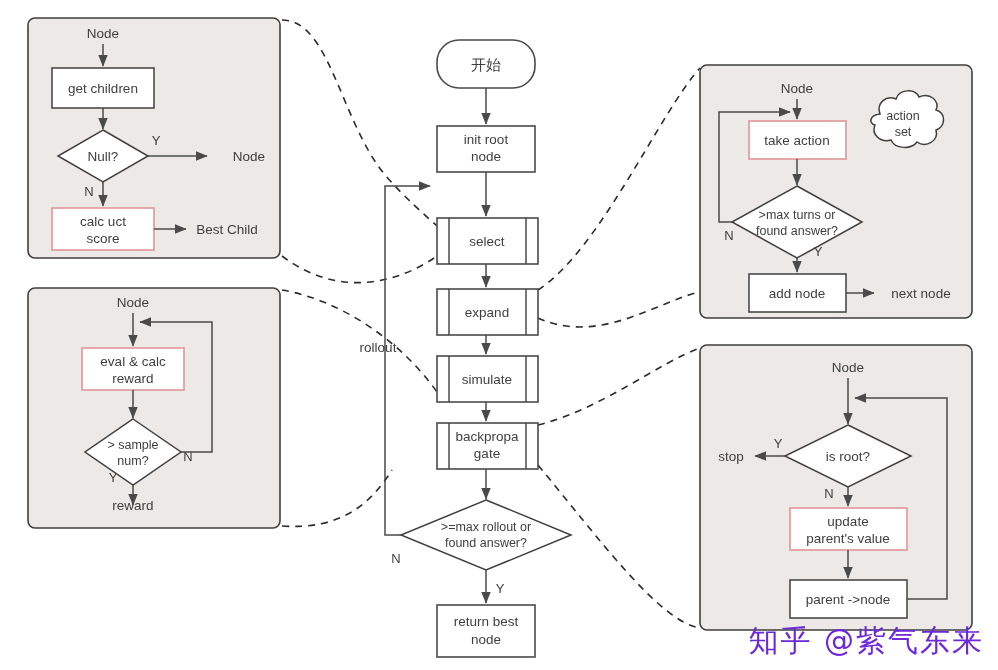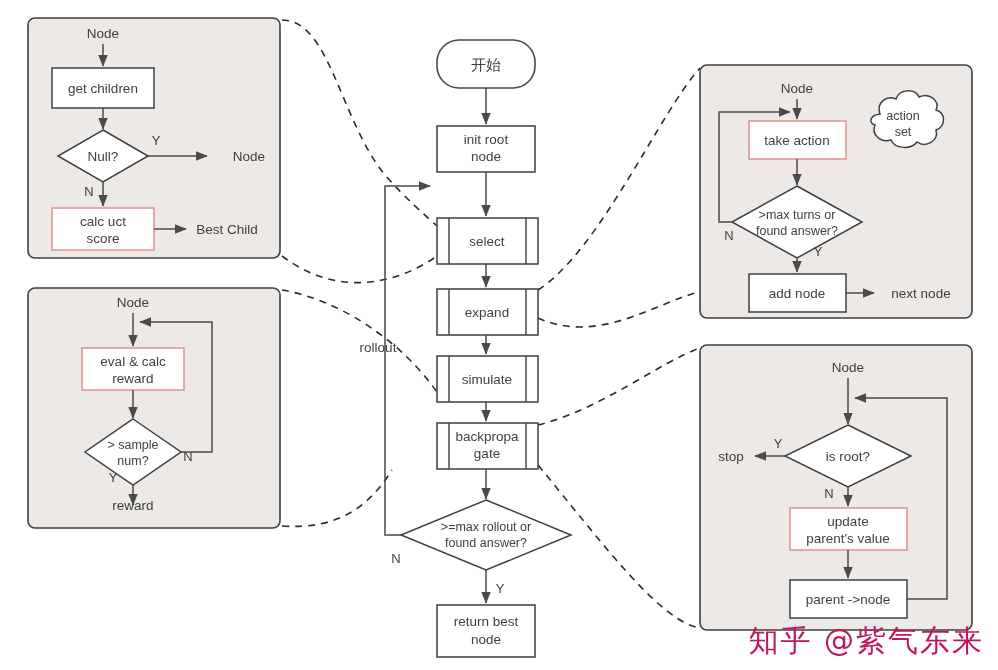--- a/index.html
+++ b/index.html
@@ -16,21 +16,21 @@
   .diamond{fill:#ffffff;stroke:#3f3f3f;stroke-width:1.5;}
   .line{stroke:#4a4a4a;stroke-width:1.5;fill:none;}
   .dashed{stroke:#2b2b2b;stroke-width:1.6;fill:none;stroke-dasharray:7 6;}
   .cloud{fill:#ffffff;stroke:#3f3f3f;stroke-width:1.5;}
   .subbar{stroke:#4a4a4a;stroke-width:1.5;}
   text{font-family:"Liberation Sans","DejaVu Sans",sans-serif;fill:#3f3f3f;}
   .t{font-size:13.5px;}
   .t-sm{font-size:12.5px;}
   .t-yn{font-size:13px;}
   .t-cn{font-size:15px;}
-  .wm{position:absolute;right:14px;bottom:8px;font-size:30px;color:#be185d;
+  .wm{position:absolute;right:14px;bottom:8px;font-size:30px;color:#6d28d9;
       letter-spacing:2px;font-family:"DejaVu Sans",sans-serif;user-select:none;}
 </style>
 </head>
 <body>
 
 <div id="stage">
 
 <svg id="canvas" viewBox="0 0 998 670">
   <defs>
     <marker id="ah" markerWidth="9" markerHeight="9" refX="7.5" refY="3.2" orient="auto" markerUnits="strokeWidth">

